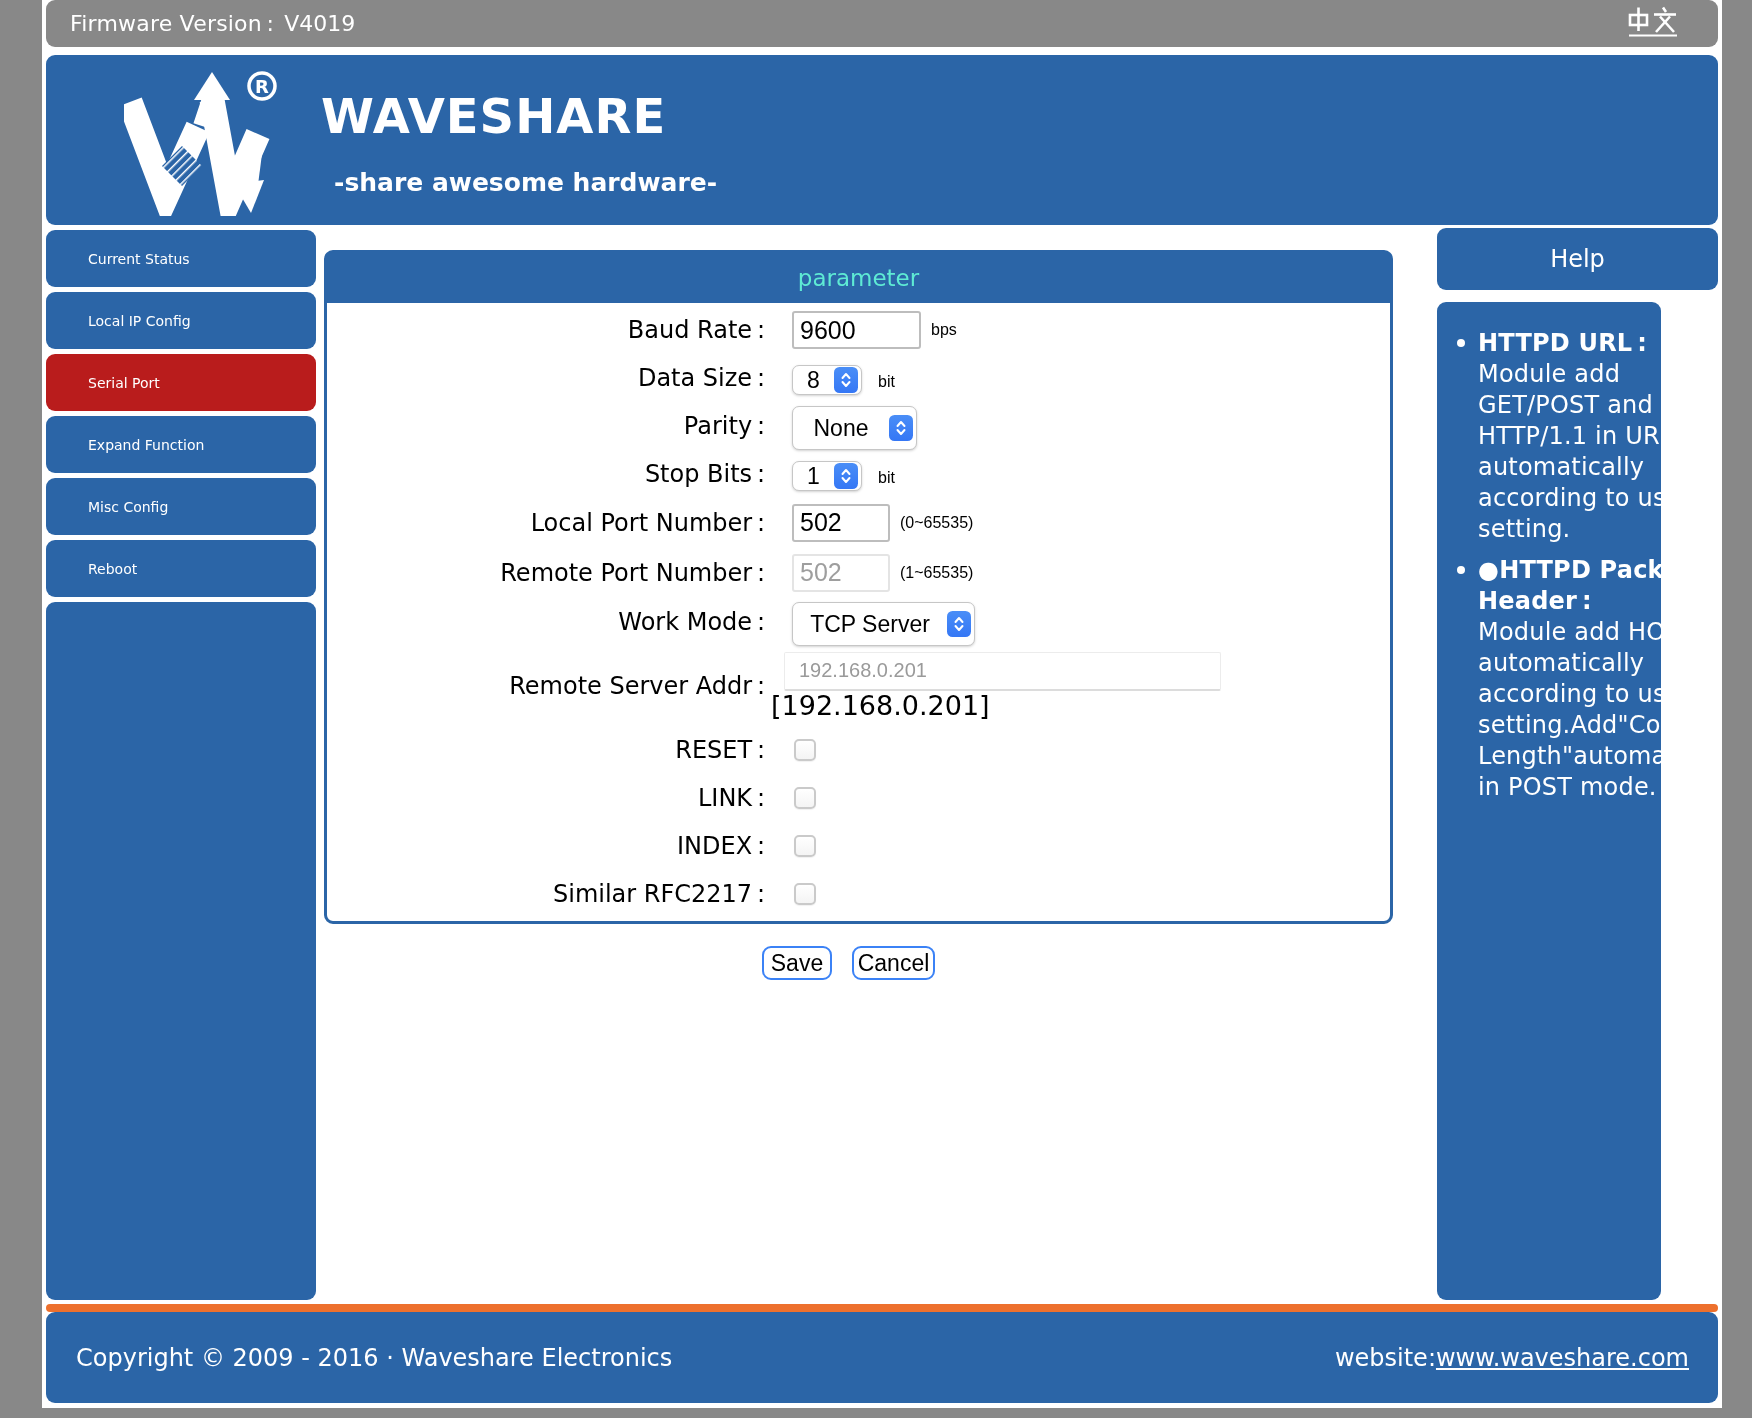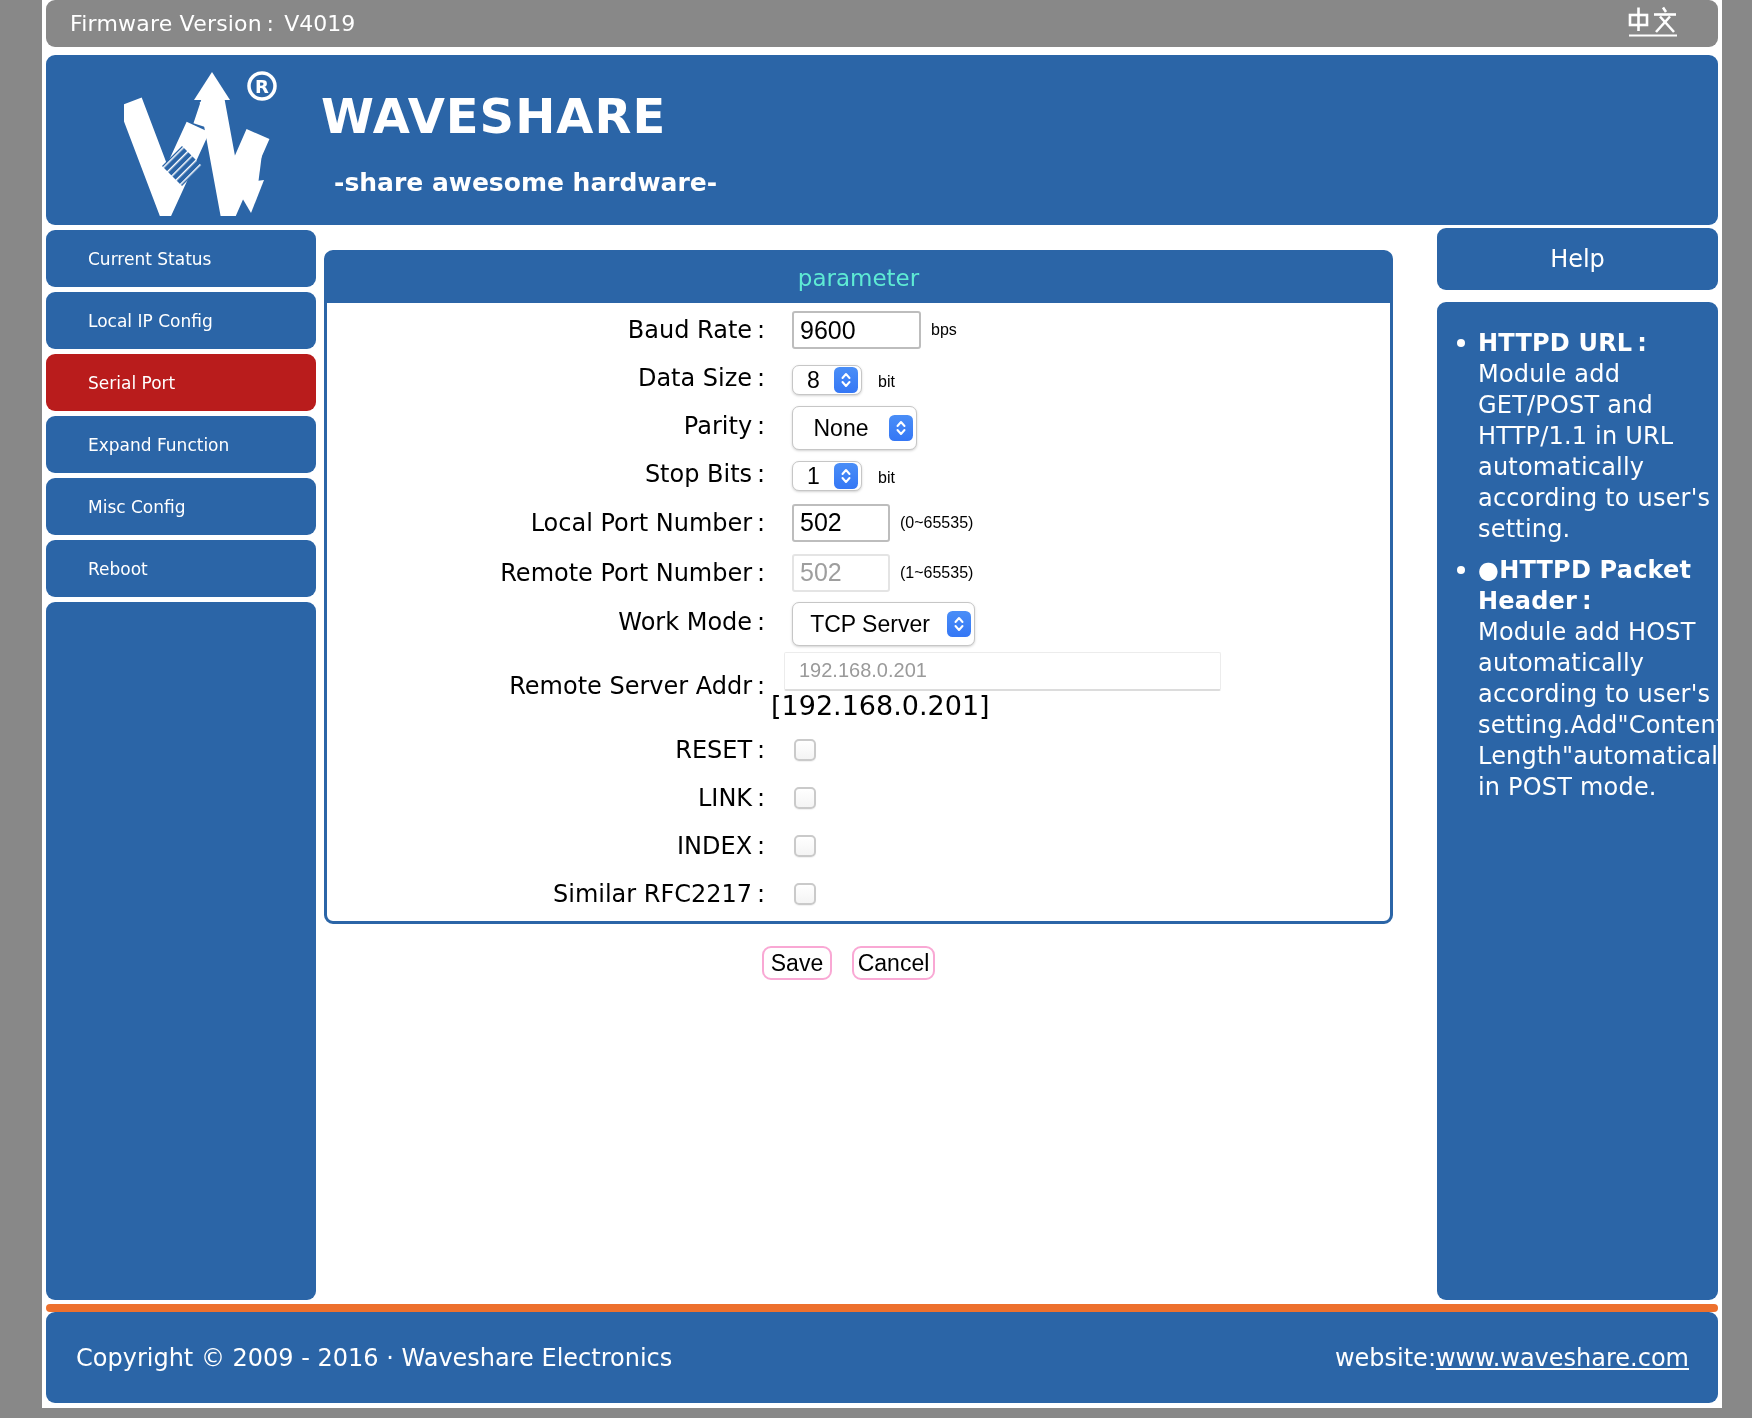--- a/index.html
+++ b/index.html
@@ -15,21 +15,21 @@
   .topbar .fwvalue { margin-left:10px; }
   .lang { margin-left:auto; display:block; cursor:pointer; }
 
   
   .banner { left:4px; top:55px; width:1672px; height:170px; background:#2b65a7; }
   .brand { position:absolute; left:275px; top:33px; color:#fff; font-size:48px; font-weight:bold; letter-spacing:1px; }
   .tagline { position:absolute; left:288px; top:113px; color:#fff; font-size:25px; font-weight:bold; }
   .logo { position:absolute; left:78px; top:15px; }
 
   
-  .nav-item { left:4px; width:270px; height:57px; background:#2b65a7; color:#fff; font-size:17px;
+  .nav-item { left:4px; width:270px; height:57px; background:#2b65a7; color:#fff; font-size:14px;
               display:flex; align-items:center; padding-left:42px; cursor:pointer; }
   .nav-item.active { background:#b91c1c; }
   .side-fill { left:4px; top:602px; width:270px; height:698px; background:#2b65a7; }
 
   
   .form-box { left:282px; top:250px; width:1069px; height:674px; border:3px solid #2b65a7; background:#fff; }
   .form-head { height:50px; background:#2b65a7; color:#5eead4; font-size:23px;
                display:flex; align-items:center; justify-content:center; }
   .form-body { padding-top:3px; }
   .frow { display:flex; align-items:center; height:48px; }
@@ -53,29 +53,29 @@
   .sel { height:44px; background:#fff; border:1px solid #c6c6c6; border-radius:7px; position:relative; top:2px;
          box-shadow:0 1px 2.5px rgba(0,0,0,0.18); display:flex; align-items:center; cursor:pointer; }
   .sel.w70 { width:70px; height:30px; } .sel.w125 { width:125px; } .sel.w183 { width:183px; }
   .sel-val { flex:1; text-align:center; font-family:"Liberation Sans", sans-serif; font-size:23px; color:#000; }
   .stepper { flex:none; width:24px; height:26px; border-radius:5.5px; margin-right:3px;
              background:linear-gradient(180deg,#4a8ef7,#3577f5); display:flex; align-items:center; justify-content:center; }
   .cb { width:22px; height:22px; border:2px solid #cacaca; border-radius:5px; margin-left:2px;
         background:linear-gradient(180deg,#ffffff,#f4f4f4); box-shadow:0 1px 1px rgba(0,0,0,0.06); cursor:pointer; }
 
   .btnrow { left:720px; top:946px; display:flex; }
-  .btn { height:34px; border:2px solid #f9a8d4; border-radius:9px; background:#fff;
+  .btn { height:34px; border:2px solid #3b82f6; border-radius:9px; background:#fff;
          font-family:"Liberation Sans", sans-serif; font-size:23px; color:#000;
          display:flex; align-items:center; justify-content:center; cursor:pointer; }
   .btn.save { width:70px; } .btn.cancel { width:83px; margin-left:20px; }
 
   
   .help-head { left:1395px; top:228px; width:281px; height:62px; background:#2b65a7; color:#fff;
                font-size:24px; display:flex; align-items:center; justify-content:center; }
-  .help-body { left:1395px; top:302px; width:281px; height:998px; background:#2b65a7; color:#fff;
+  .help-body { left:1395px; top:302px; width:224px; height:998px; background:#2b65a7; color:#fff;
                padding-top:26px; overflow:hidden; }
   .help-body ul { margin:0; padding-left:41px; list-style:none; }
   .help-body li { width:238px; font-size:24px; line-height:31px; margin:0; position:relative; letter-spacing:0.2px; }
   .help-body li::before { content:""; position:absolute; left:-21px; top:11px; width:8px; height:8px;
                           border-radius:50%; background:#ffffff; }
   .help-body li + li { margin-top:10px; }
   .help-body .hb { font-weight:bold; }
 
   
   .orange-strip { left:4px; top:1304px; width:1672px; height:8px; background:#ed702d; }

